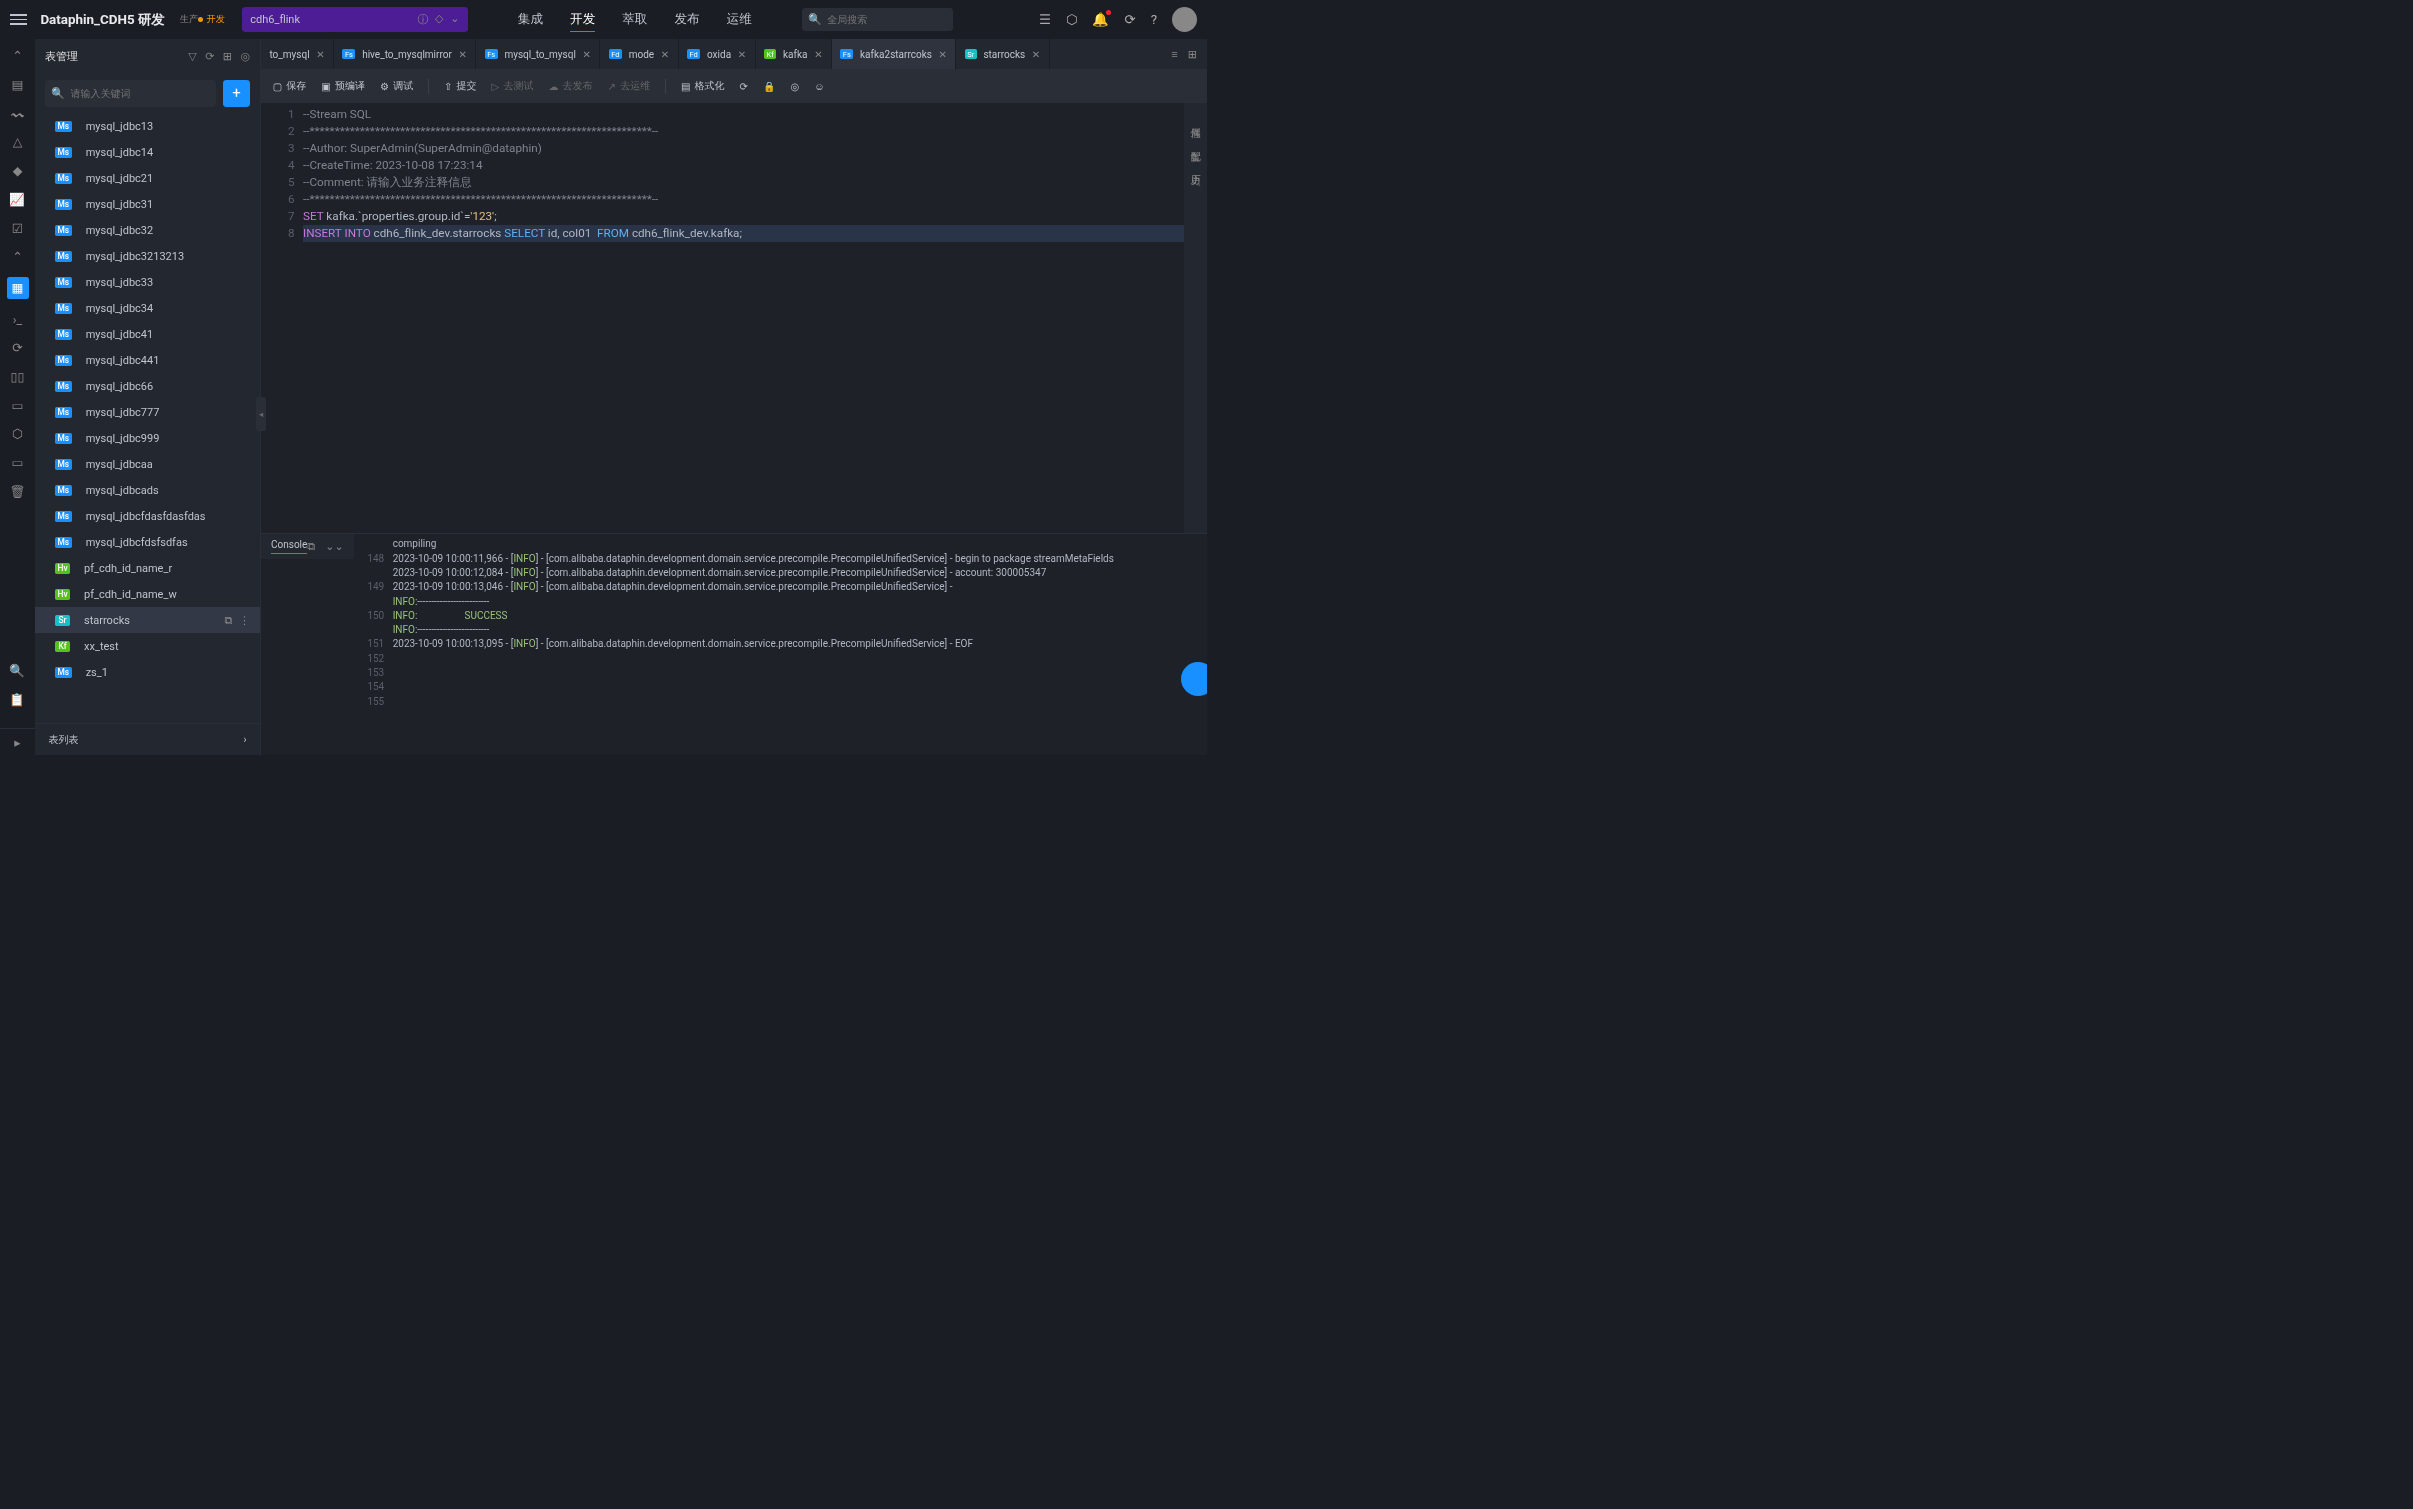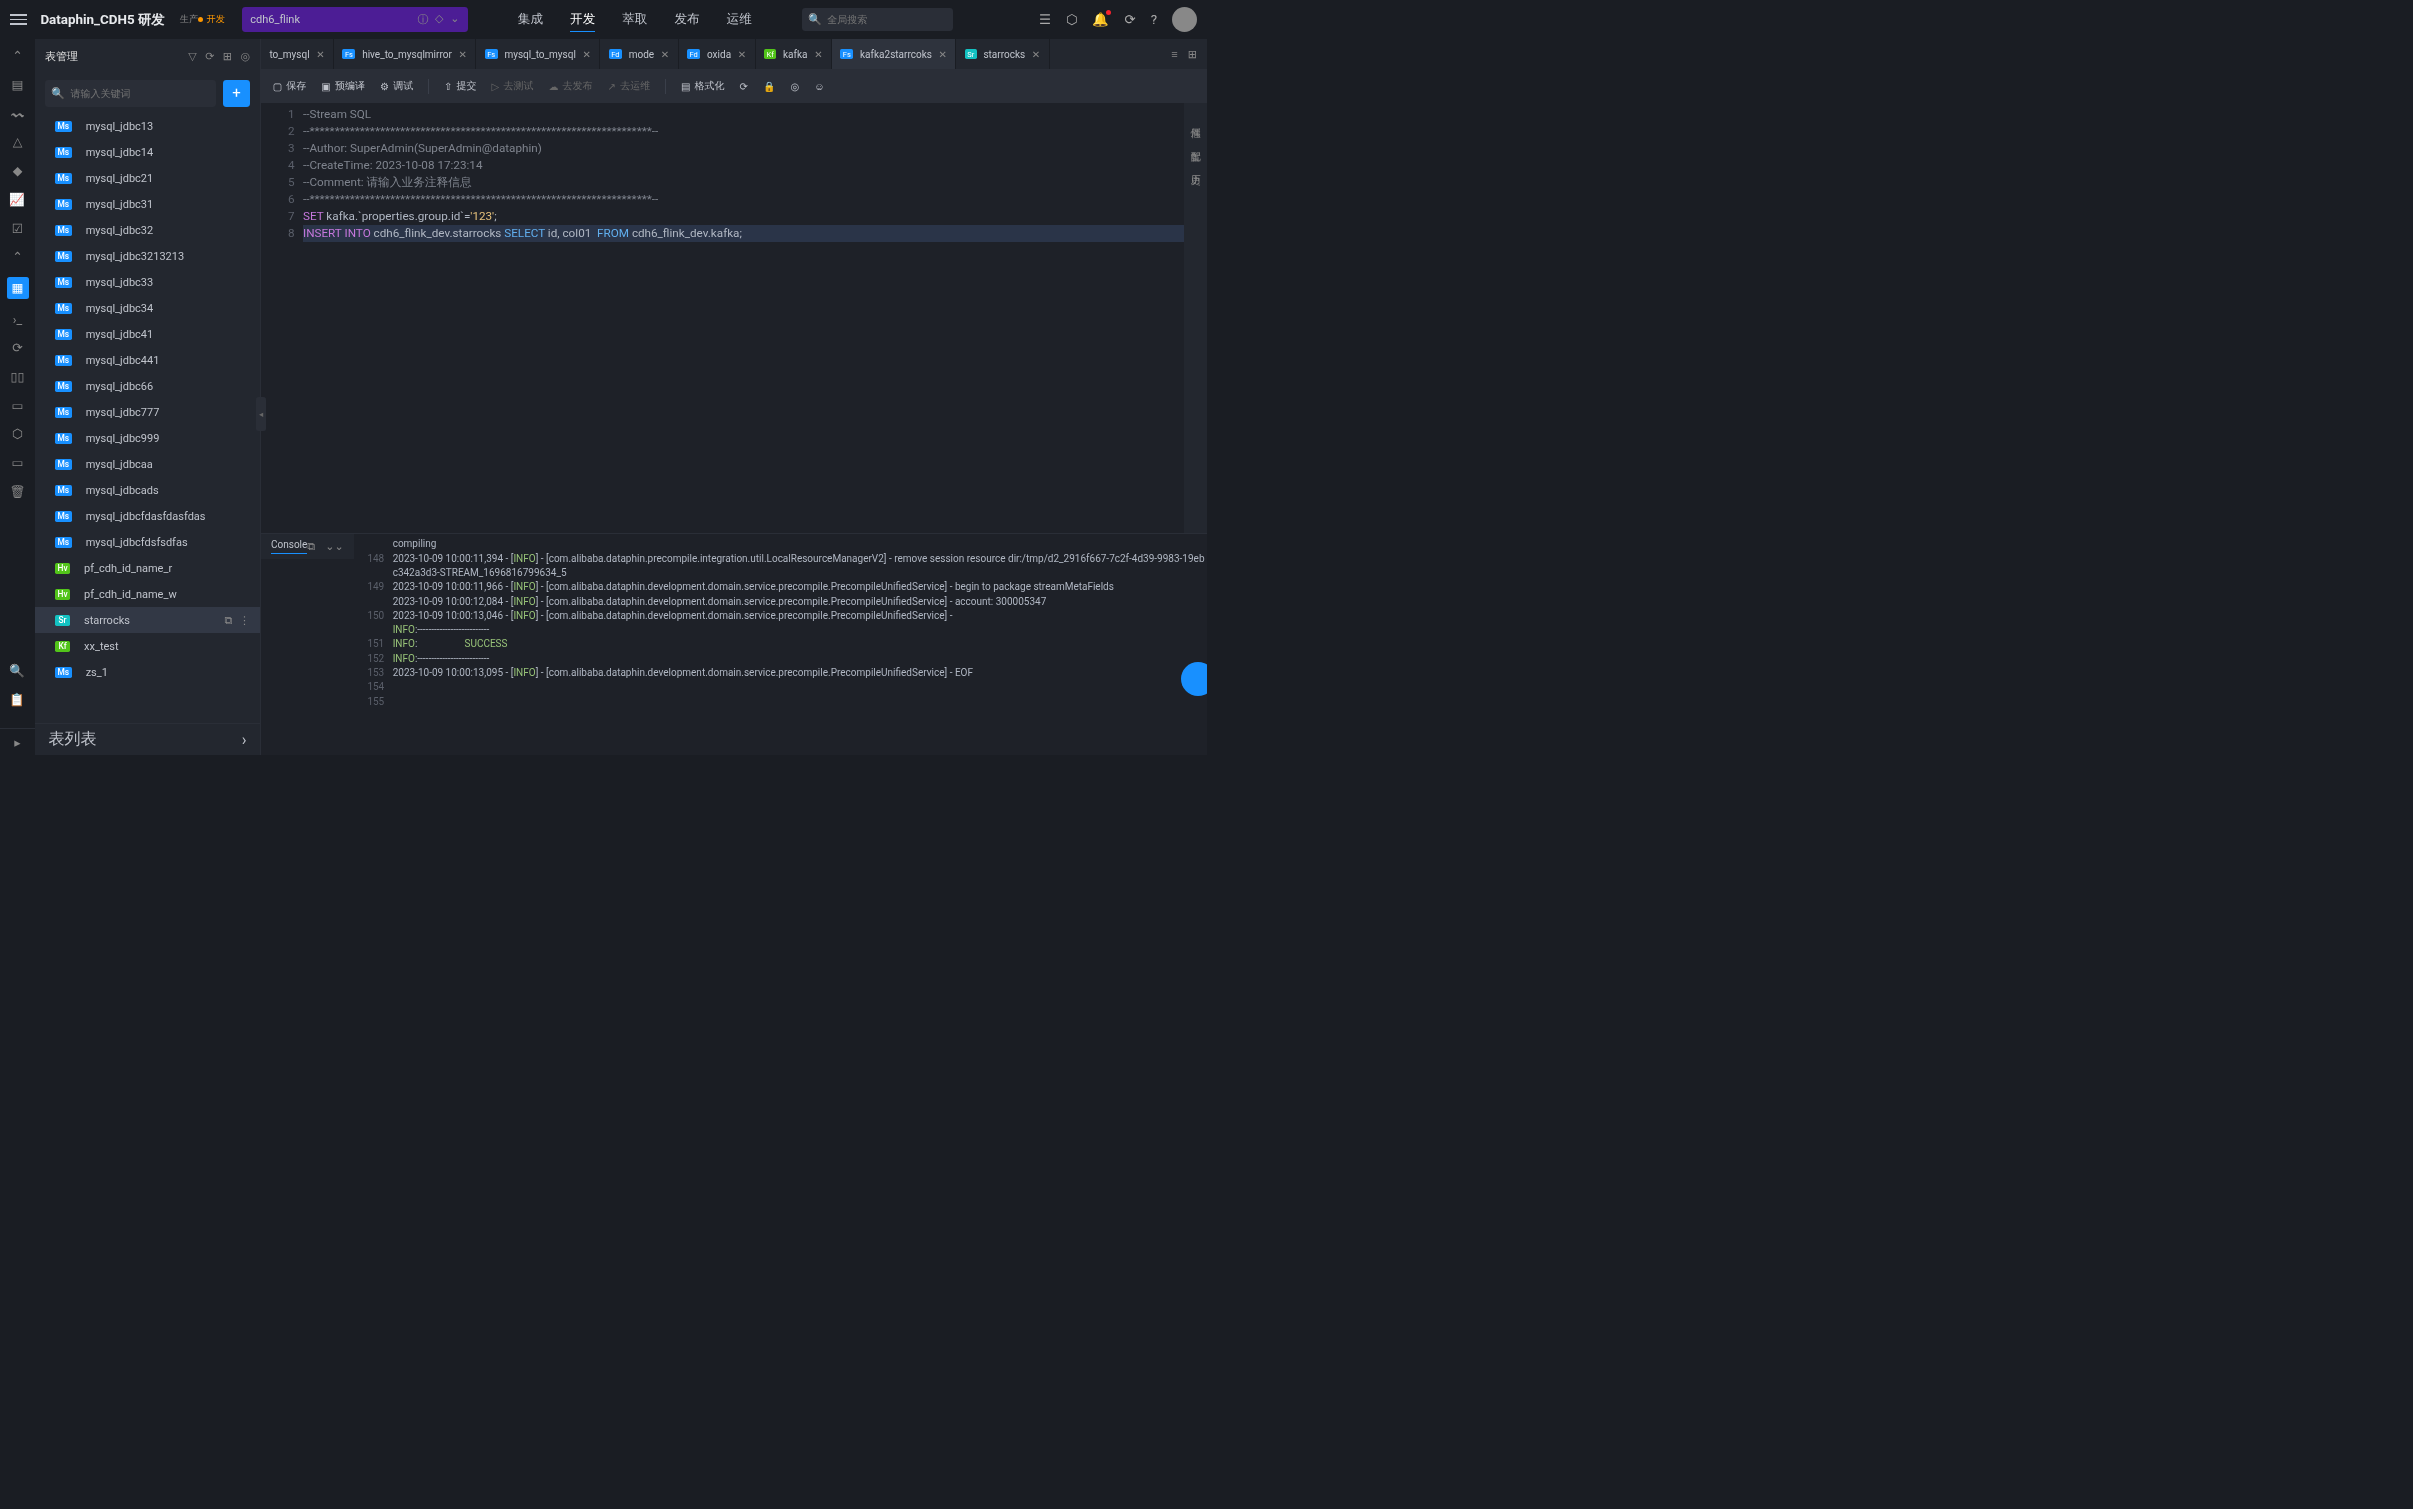--- a/index.html
+++ b/index.html
@@ -47,21 +47,21 @@
 .tree { flex:1; overflow-y:auto; padding-bottom:6.7px;}
 .tree-item { display:flex; align-items:center; height:26px; padding:0 10px 0 20px; cursor:pointer; gap:14px; font-size:11px; color:#c0c4cc;}
 .tree-item.active { background:#323845; }
 .tree-item .hover-actions { margin-left:auto; display:none; gap:6.7px; color:#888;}
 .tree-item.active .hover-actions { display:flex; }
 .badge { font-size:8.4px; padding:0.8px 2.5px; border-radius:1.7px; color:#fff; font-weight:500; min-width:15px; text-align:center;}
 .b-ms { background:#1890ff; }
 .b-hv { background:#52c41a; }
 .b-sr { background:#13c2c2; }
 .b-kf { background:#52c41a; }
-.side-footer { height:32px; border-top:0.8px solid #2a2e37; display:flex; align-items:center; padding:0 13.4px; color:#c0c4cc; justify-content:space-between; font-size:16px;}
+.side-footer { height:32px; border-top:0.8px solid #2a2e37; display:flex; align-items:center; padding:0 13.4px; color:#c0c4cc; justify-content:space-between; font-size:10px;}
 
 
 .main { flex:1; display:flex; flex-direction:column; background:#1e2128; position:relative;}
 .tabs-bar { height:30px; background:#23272f; display:flex; align-items:center; overflow:hidden;}
 .tab { height:30px; display:flex; align-items:center; padding:0 8.4px; gap:6.7px; border-right:0.8px solid #1a1d23; cursor:pointer; font-size:10px; color:#c0c4cc; white-space:nowrap;}
 .tab.active { background:#2e333d; }
 .tab .close { color:#888; font-size:10px; }
 .tab-badge { font-size:7.5px; padding:0.8px 2.5px; border-radius:1.7px; color:#fff;}
 .tb-fs { background:#1890ff; } .tb-fd { background:#1890ff; } .tb-kf { background:#52c41a; } .tb-sr { background:#13c2c2; }
 .tabs-end { margin-left:auto; display:flex; gap:10px; padding:0 10px; color:#888;}
@@ -421,21 +421,20 @@
             <div>150</div>
             <div>&nbsp;</div>
             <div>151</div>
             <div>152</div>
             <div>153</div>
             <div>154</div>
             <div>155</div>
           </div>
         <div class="console-lines" id="clines">
             <div class="cl">compiling</div>
-            <div class="cl">2023-10-09 10:00:11,394 - [<span class="info">INFO</span>] - [com.alibaba.dataphin.precompile.integration.util.LocalResourceManagerV2] - remove session resource dir:/tmp/d2_2916f667-7c2f-4d39-9983-19ebc342a3d3-STREAM_1696816799634_5</div>
             <div class="cl">2023-10-09 10:00:11,966 - [<span class="info">INFO</span>] - [com.alibaba.dataphin.development.domain.service.precompile.PrecompileUnifiedService] - begin to package streamMetaFields</div>
             <div class="cl">2023-10-09 10:00:12,084 - [<span class="info">INFO</span>] - [com.alibaba.dataphin.development.domain.service.precompile.PrecompileUnifiedService] - account: 300005347</div>
             <div class="cl">2023-10-09 10:00:13,046 - [<span class="info">INFO</span>] - [com.alibaba.dataphin.development.domain.service.precompile.PrecompileUnifiedService] - </div>
             <div class="cl"><span class="info">INFO</span>:--------------------------</div>
             <div class="cl"><span class="info">INFO</span>:                   <span class="success">SUCCESS</span></div>
             <div class="cl"><span class="info">INFO</span>:--------------------------</div>
             <div class="cl">2023-10-09 10:00:13,095 - [<span class="info">INFO</span>] - [com.alibaba.dataphin.development.domain.service.precompile.PrecompileUnifiedService] - EOF</div>
           </div>
       </div>
     </div>

